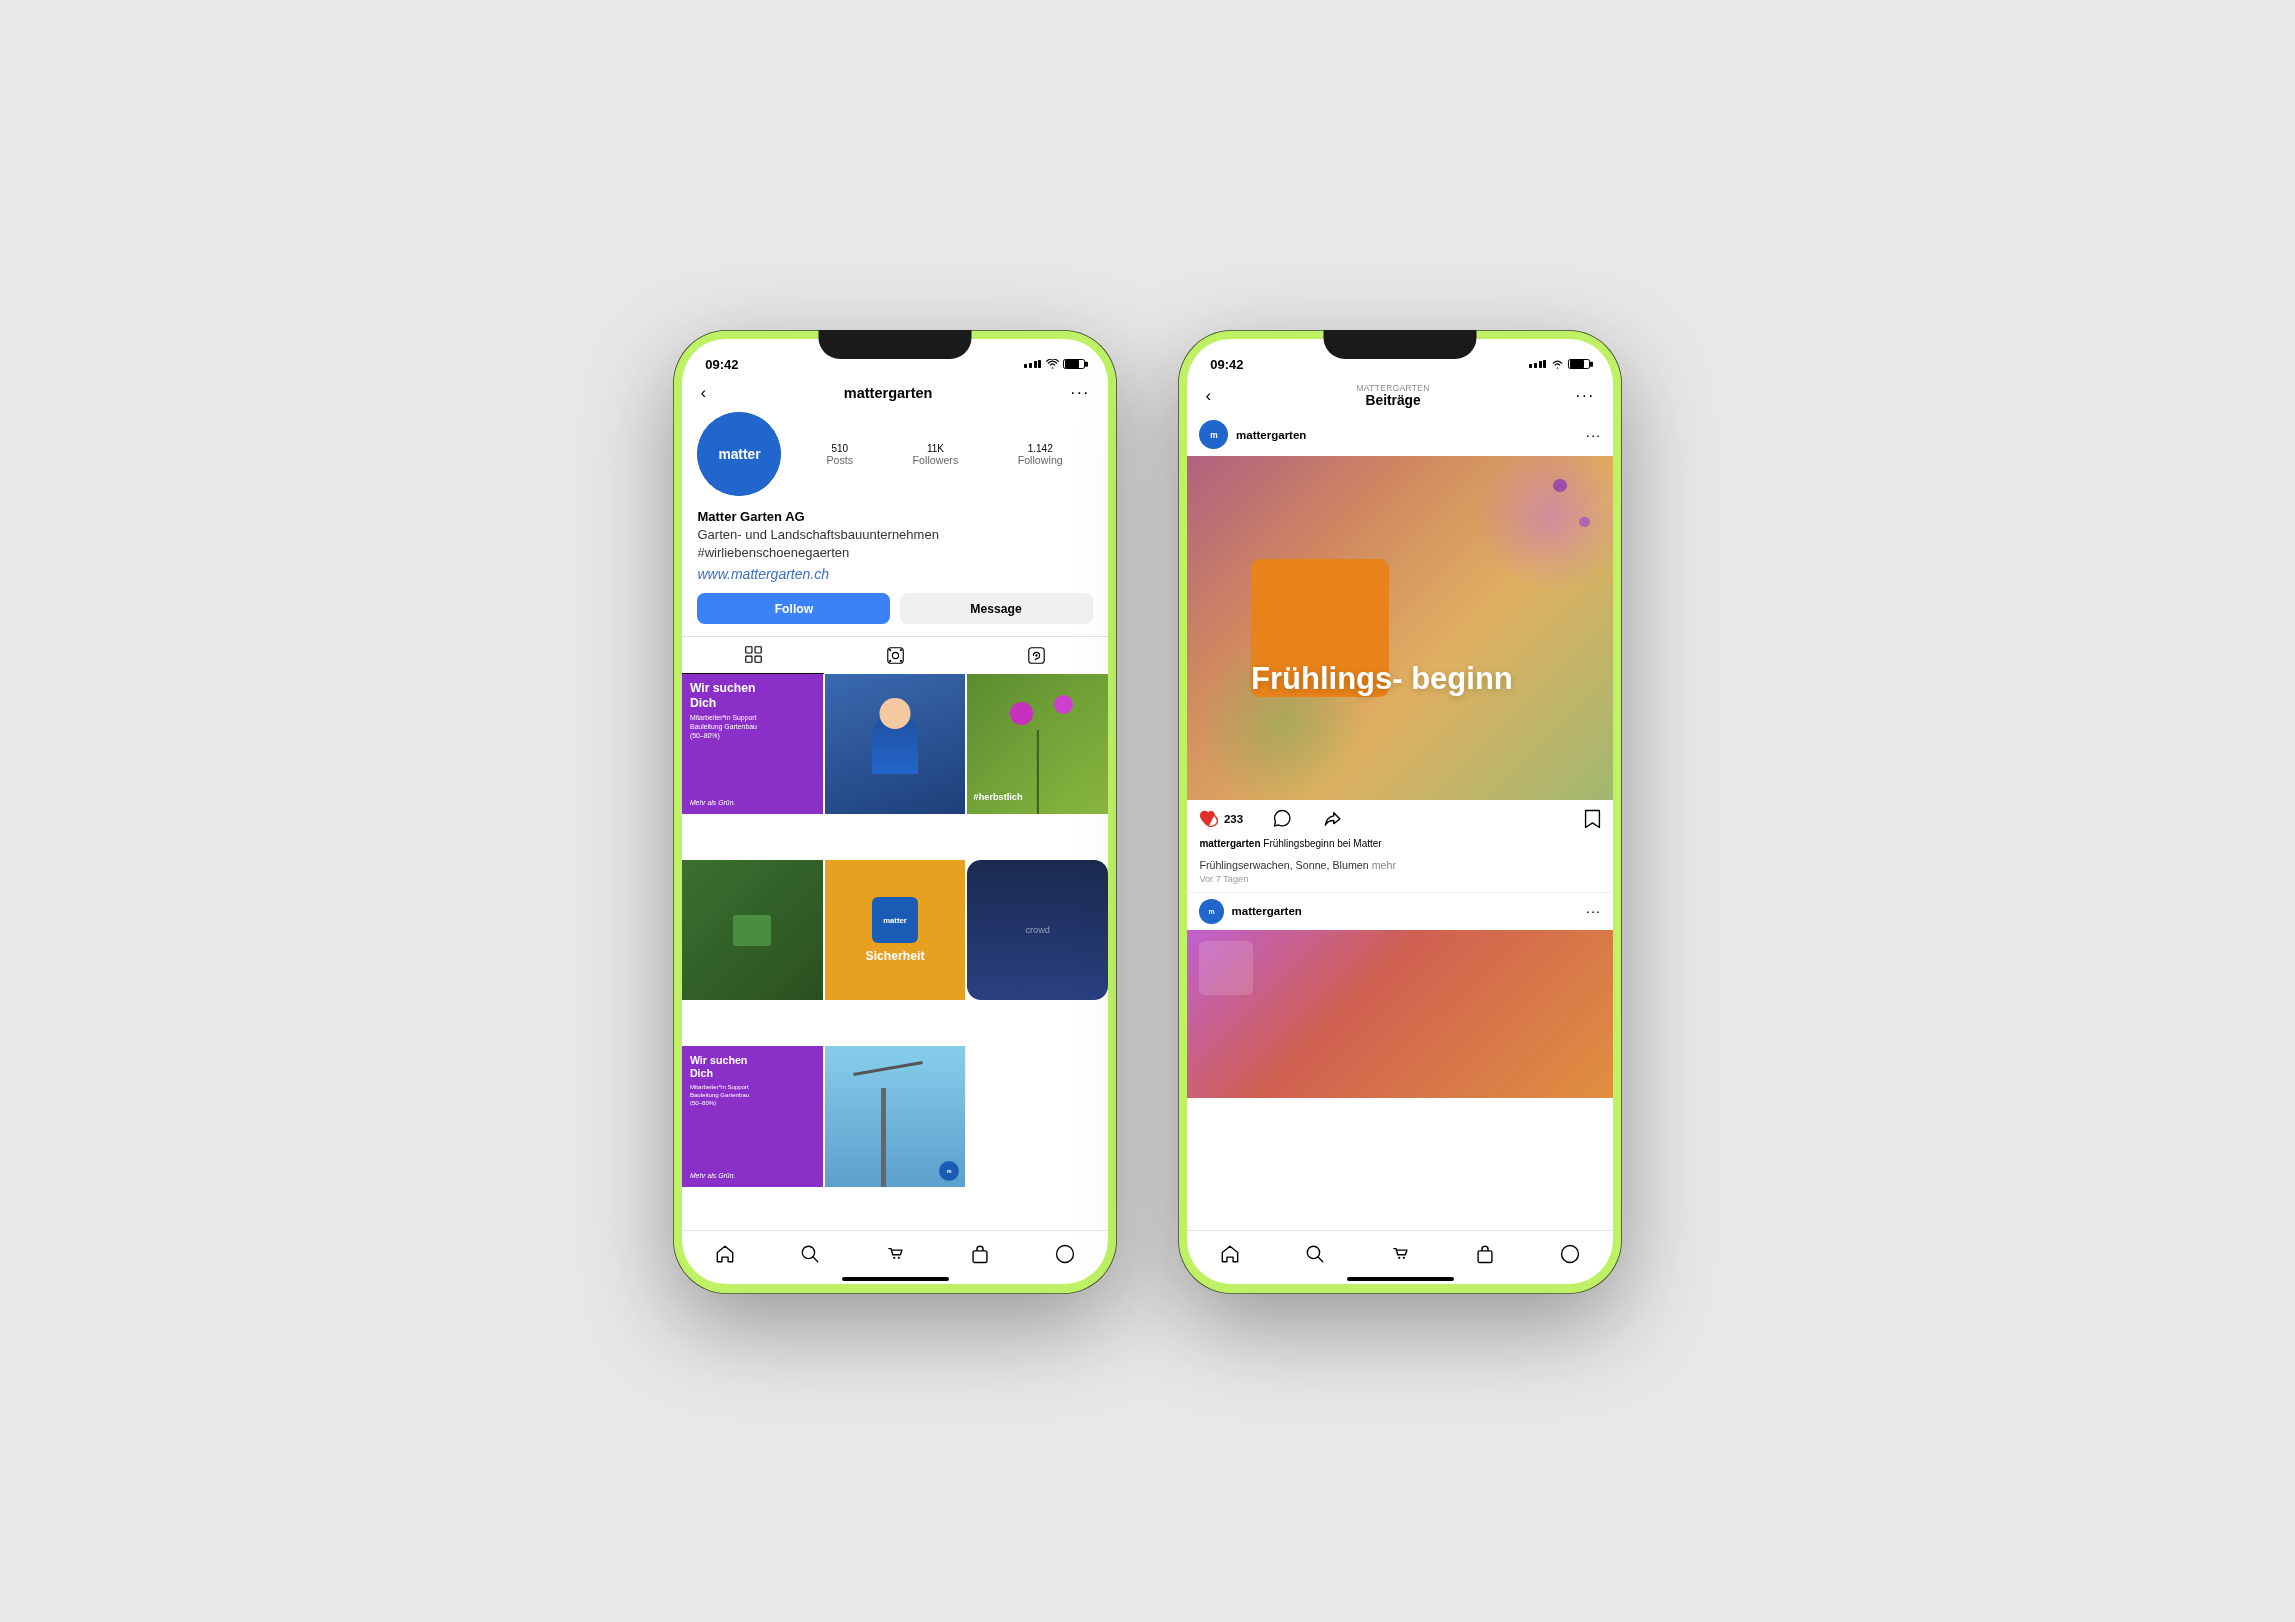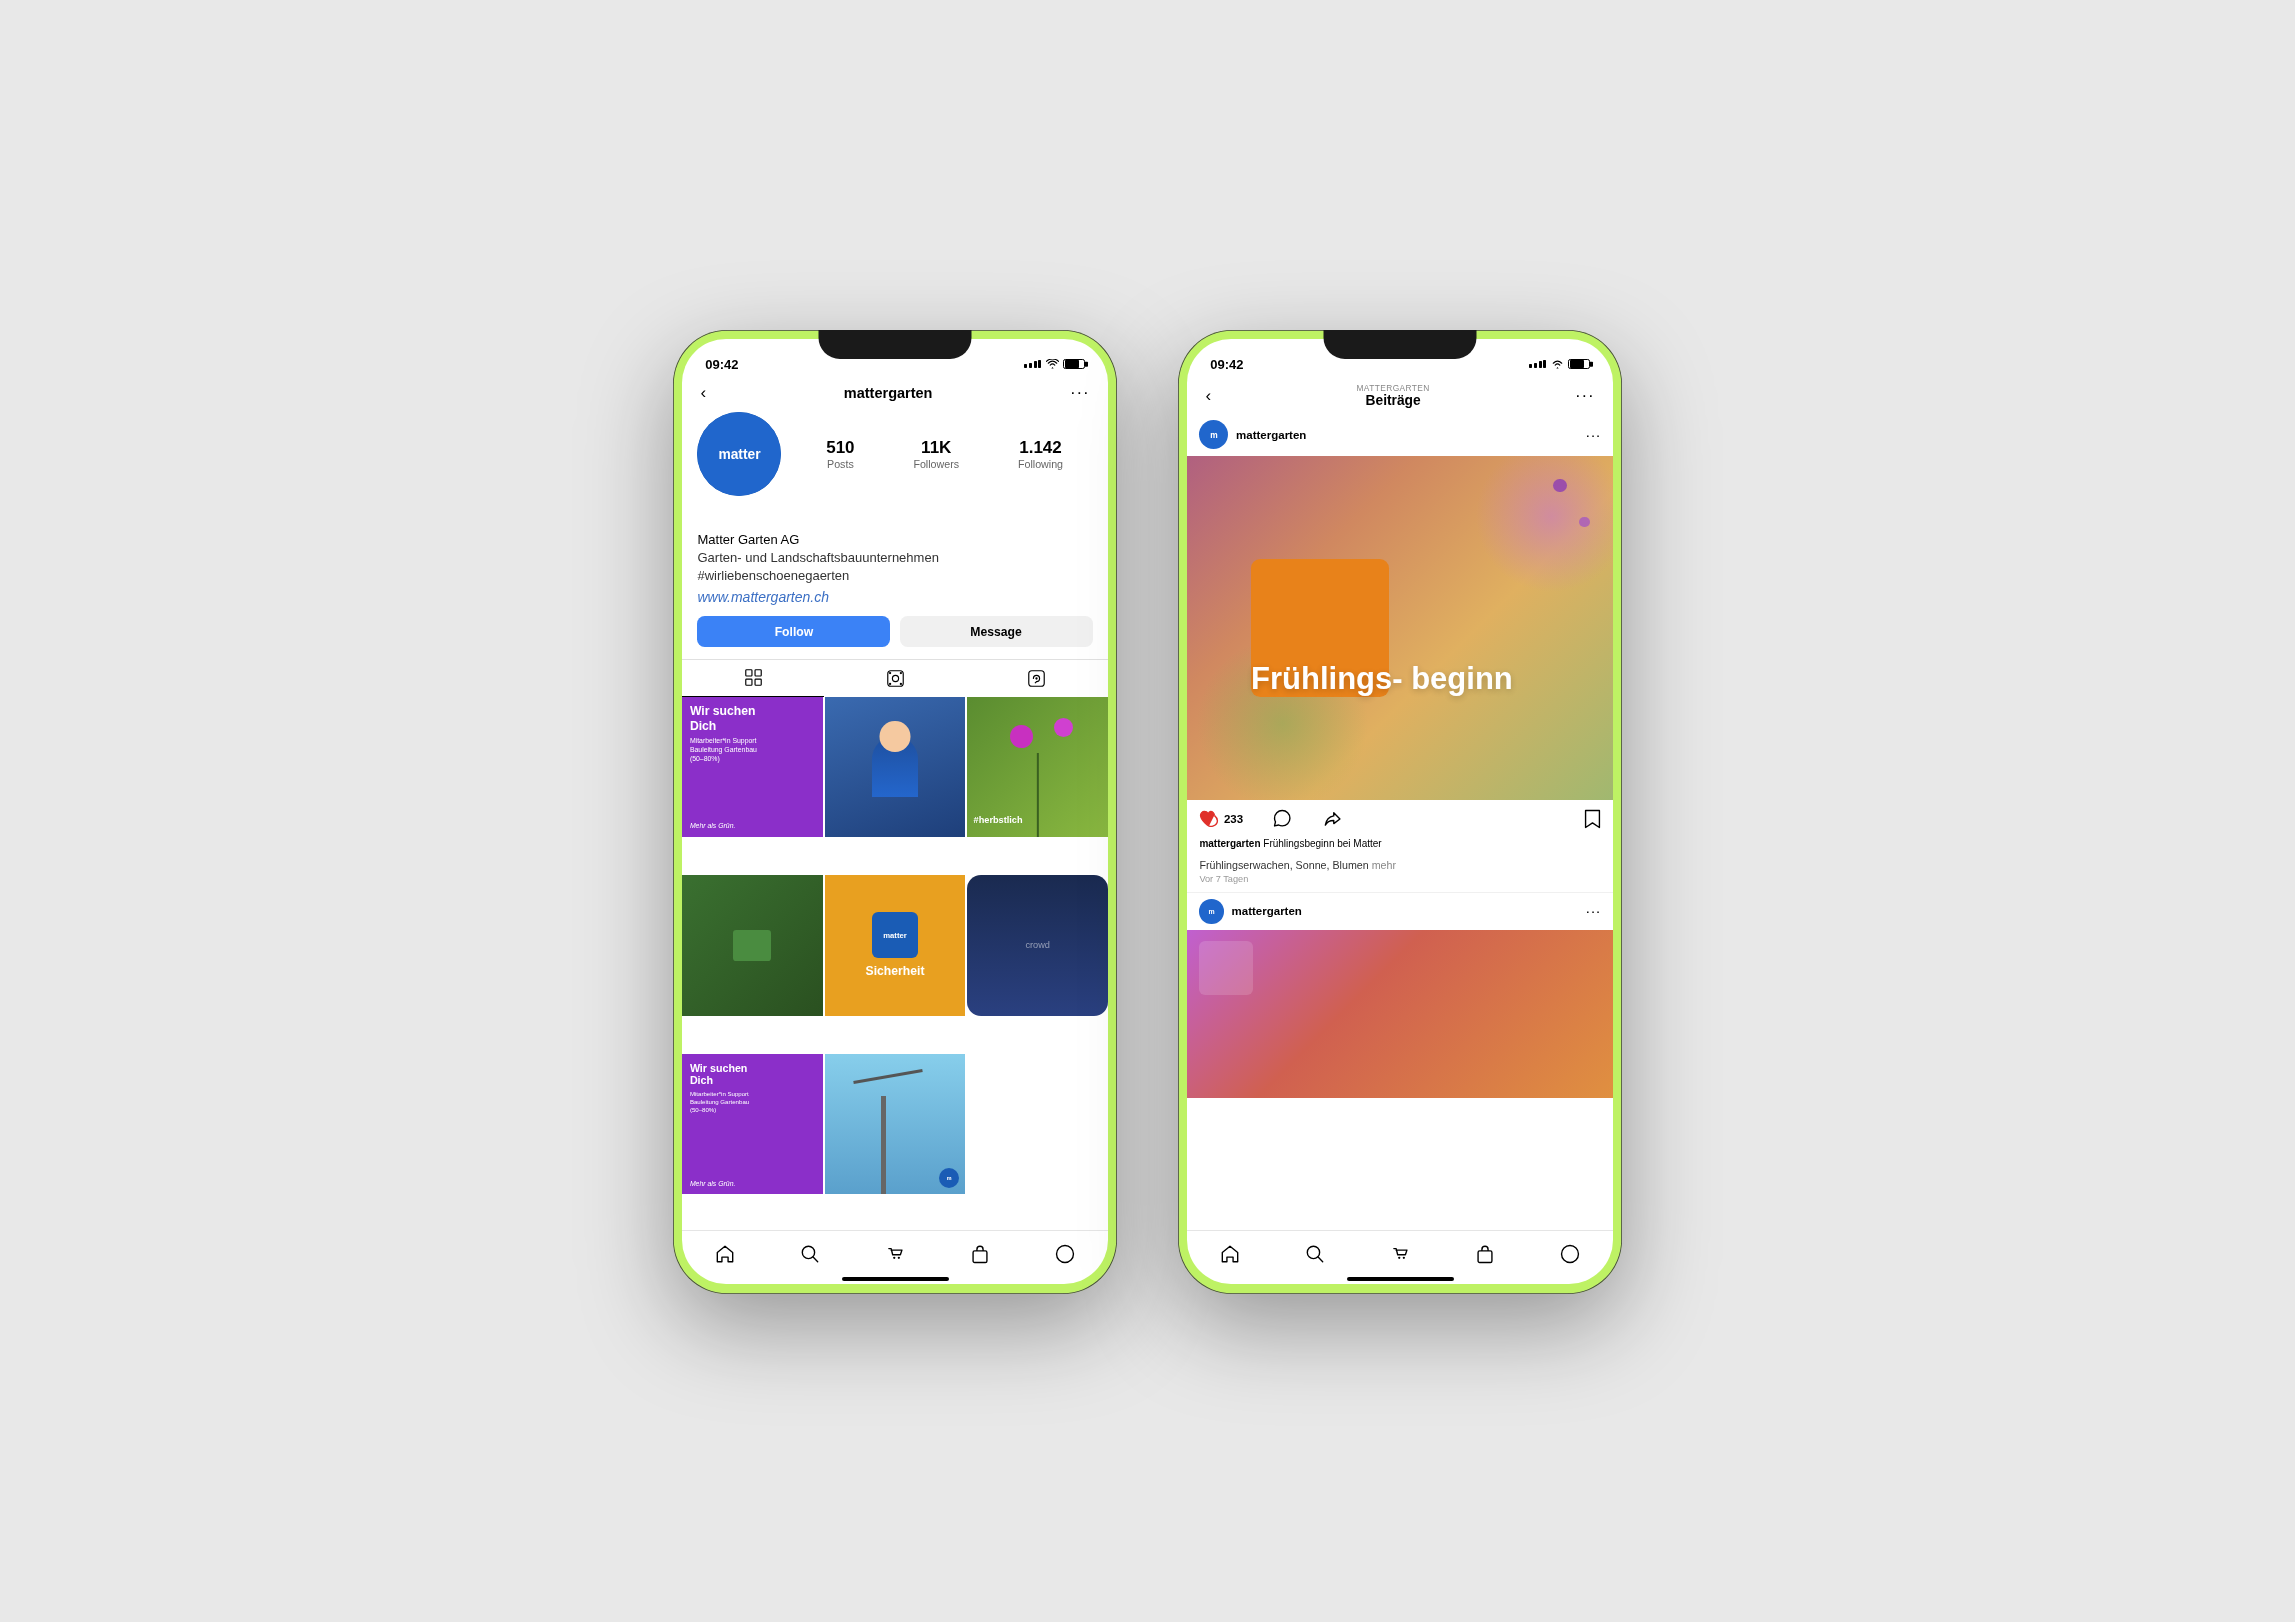--- a/index.html
+++ b/index.html
@@ -136,28 +136,28 @@
     .stats-row {
       display: flex;
       flex: 1;
       justify-content: space-around;
     }
     .stat-item {
       display: flex;
       flex-direction: column;
       align-items: center;
     }
-    .stat-number { font-size: 17px; font-weight: 700; }
+    .stat-number { font-size: 10px; font-weight: 400; }
     .stat-label { font-size: 10.7px; color: #666; }
 
     .profile-info {
       padding: 0 15.3px 10.7px;
       flex-shrink: 0;
     }
-    .profile-name { font-size: 13px; font-weight: 400; margin-bottom: 2.3px; margin-top: 23px; }
+    .profile-name { font-size: 13px; font-weight: 700; margin-bottom: 2.3px; }
     .profile-desc { font-size: 13px; color: #333; line-height: 1.4; }
     .profile-link { font-size: 14px; color: #3b6fc4; margin-top: 4px; font-style: italic; }
 
     .action-buttons {
       display: flex;
       gap: 9.2px;
       padding: 0 15.3px 12.2px;
       flex-shrink: 0;
     }
     .btn-follow {

